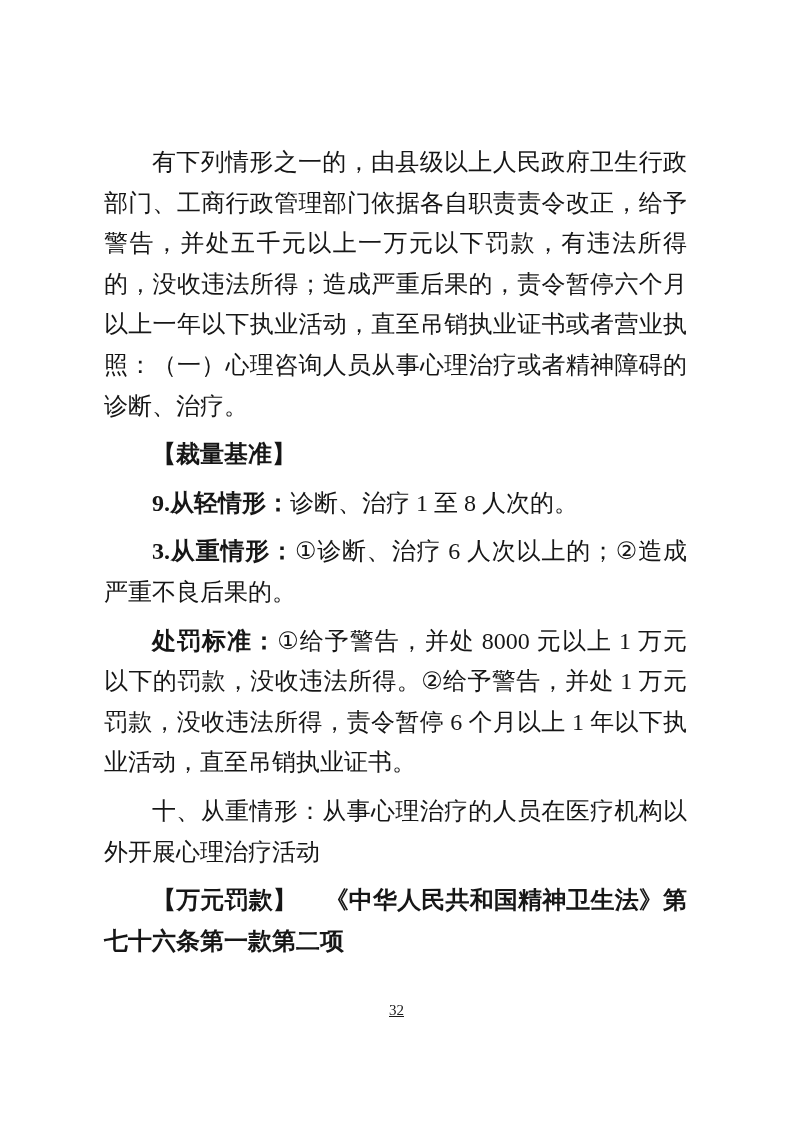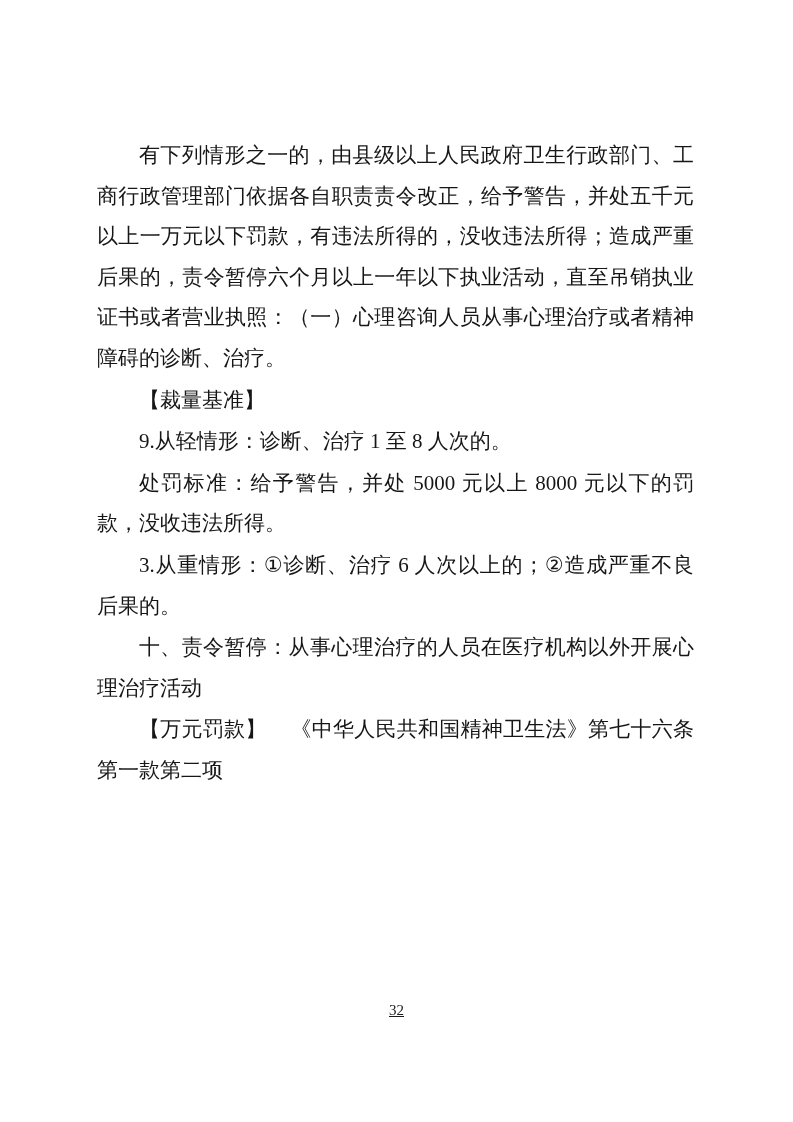--- a/index.html
+++ b/index.html
@@ -16,29 +16,29 @@
     font-family: "Liberation Serif", "DejaVu Serif", "DejaVu Sans", serif;
     color: #161616;
   }
   .content {
     position: absolute;
     left: 96px;
     top: 134px;
     width: 599px;
   }
   .para {
-    margin: 1px;
-    font-size: 21px;
+    margin: 8px;
+    font-size: 24px;
     line-height: 40.6px;
     text-align: justify;
     text-indent: 2em;
     word-break: normal;
   }
   .bold {
-    font-weight: 400;
+    font-weight: 700;
   }
   .basis-text {
     margin-left: 1.15em;
   }
   .page-number {
     position: absolute;
     top: 1001px;
     left: 0;
     width: 100%;
     text-align: center;
@@ -55,25 +55,25 @@
   <div class="content">
 
     <p class="para">有下列情形之一的，由县级以上人民政府卫生行政部门、工商行政管理部门依据各自职责责令改正，给予警告，并处五千元以上一万元以下罚款，有违法所得的，没收违法所得；造成严重后果的，责令暂停六个月以上一年以下执业活动，直至吊销执业证书或者营业执照：（一）心理咨询人员从事心理治疗或者精神障碍的诊断、治疗。</p>
 
     <p class="para bold">【裁量基准】</p>
 
     <p class="para"><span class="bold">9.从轻情形：</span><span>诊断、治疗 1 至 8 人次的。</span></p>
 
 
 
-    <p class="para"><span class="bold">处罚标准：</span><span>给予警告，并处 5000 元以上 8000 元以下的罚款，没收违法所得。</span></p>
 
     <p class="para"><span class="bold">3.从重情形：</span><span>①诊断、治疗 6 人次以上的；②造成严重不良后果的。</span></p>
 
+    <p class="para"><span class="bold">处罚标准：</span><span>①给予警告，并处 8000 元以上 1 万元以下的罚款，没收违法所得。②给予警告，并处 1 万元罚款，没收违法所得，责令暂停 6 个月以上 1 年以下执业活动，直至吊销执业证书。</span></p>
 
-    <p class="para">十、责令暂停：从事心理治疗的人员在医疗机构以外开展心理治疗活动</p>
+    <p class="para">十、从重情形：从事心理治疗的人员在医疗机构以外开展心理治疗活动</p>
 
     <p class="para bold"><span>【万元罚款】</span><span class="basis-text">《中华人民共和国精神卫生法》第七十六条第一款第二项</span></p>
 
   </div>
 
   <div class="page-number">32</div>
 </div>
 
 </body></html>

